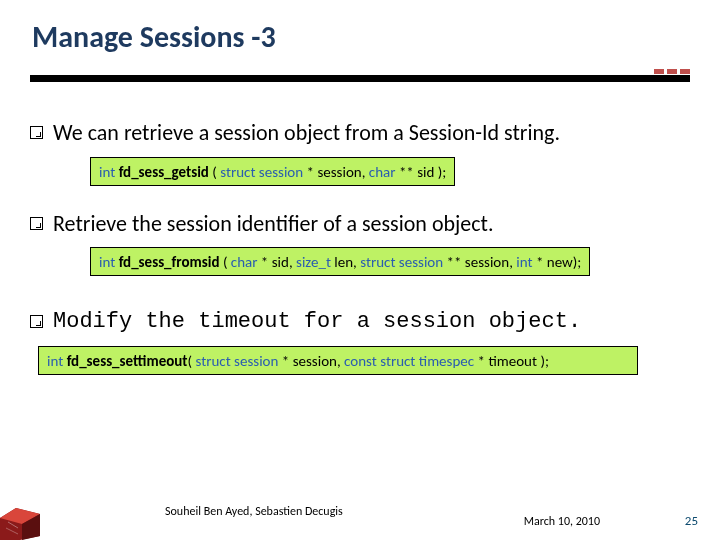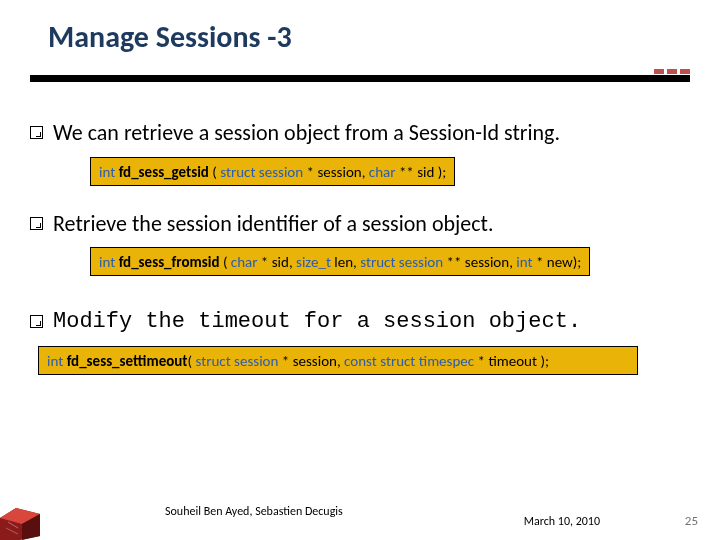--- a/index.html
+++ b/index.html
@@ -1,39 +1,39 @@
 <!DOCTYPE html>
 <html><head>
 <meta charset="utf-8">
 <style>
   * { margin: 0; padding: 0; box-sizing: border-box; }
   html, body { width: 720px; height: 540px; background: #ffffff; font-family: Calibri, "Segoe UI", Arial, sans-serif; color: #000; overflow: hidden; }
   .slide { position: relative; width: 720px; height: 540px; }
-  .title-region { padding: 18px 30px 8px 48px; }
+  .title-region { padding: 18px 30px 8px 32px; }
   .title { font-size: 30px; font-weight: 700; color: #1e3a5f; letter-spacing: 0; }
   .rule-wrap { position: relative; margin: 6px 30px 0 30px; height: 18px; }
   .rule-thick { position: absolute; left: 0; right: 0; top: 6px; height: 7px; background: #000; }
   .ticks { position: absolute; right: 0; top: 0; display: flex; gap: 3px; }
   .tick { width: 10px; height: 5px; background: #c0504d; }
   .body { padding: 10px 42px 0 30px; }
   .bullet-row { display: flex; align-items: flex-start; gap: 10px; margin-top: 10px; }
   .bullet-row.first { margin-top: 22px; }
   .bullet-box { width: 13px; height: 13px; border: 1.5px solid #000; margin-top: 7px; flex: 0 0 auto; position: relative; background: #fff; }
   .bullet-box::after { content: ""; position: absolute; right: 1px; bottom: 1px; width: 4px; height: 4px; border-right: 1.5px solid #000; border-bottom: 1.5px solid #000; }
   .bullet-text { font-size: 22px; line-height: 1.25; color: #000; }
-  .code-box { border: 1px solid #000; background: #eab308; padding: 4px 8px; margin: 10px 0 6px 60px; display: inline-block; max-width: 600px; }
+  .code-box { border: 1px solid #000; background: #bef264; padding: 4px 8px; margin: 10px 0 6px 60px; display: inline-block; max-width: 600px; }
   .code-box.wide { display: block; margin-left: 8px; margin-right: 8px; }
   .code { font-family: Calibri, Arial, sans-serif; font-size: 15px; white-space: nowrap; }
   .kw { color: #2a5db0; }
   .fn { color: #000; font-weight: 700; }
   .plain { color: #000; }
   .footer { position: absolute; left: 0; right: 0; bottom: 12px; height: 30px; }
   .foot-author { position: absolute; left: 165px; bottom: 10px; font-size: 12px; color: #000; }
   .foot-date { position: absolute; right: 120px; bottom: 0; font-size: 12px; color: #000; }
-  .foot-page { position: absolute; right: 22px; bottom: 0; font-size: 13px; color: #737373; }
+  .foot-page { position: absolute; right: 22px; bottom: 0; font-size: 13px; color: #0c4a6e; }
   .corner-graphic { position: absolute; left: 0; bottom: 0; width: 54px; height: 32px; overflow: hidden; }
   .corner-graphic svg { display: block; }
 </style>
 </head>
 <body>
 
 <div class="slide">
 
   <div class="title-region">
     <div class="title">Manage Sessions -3</div>

